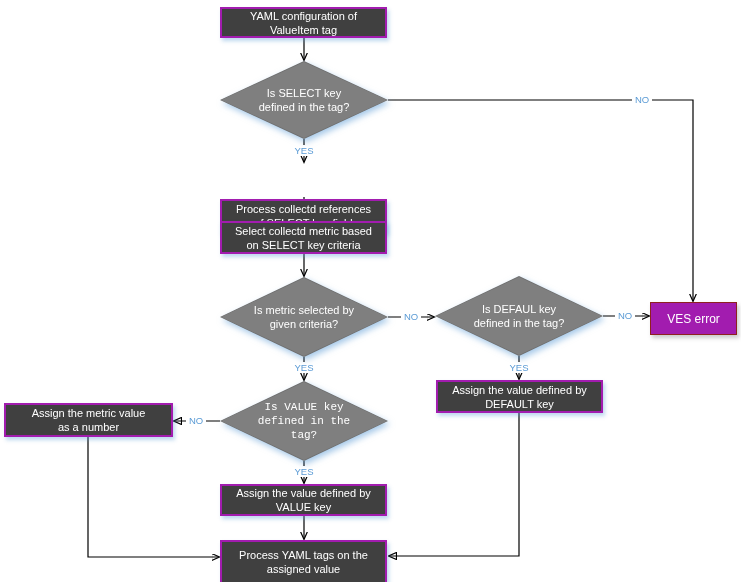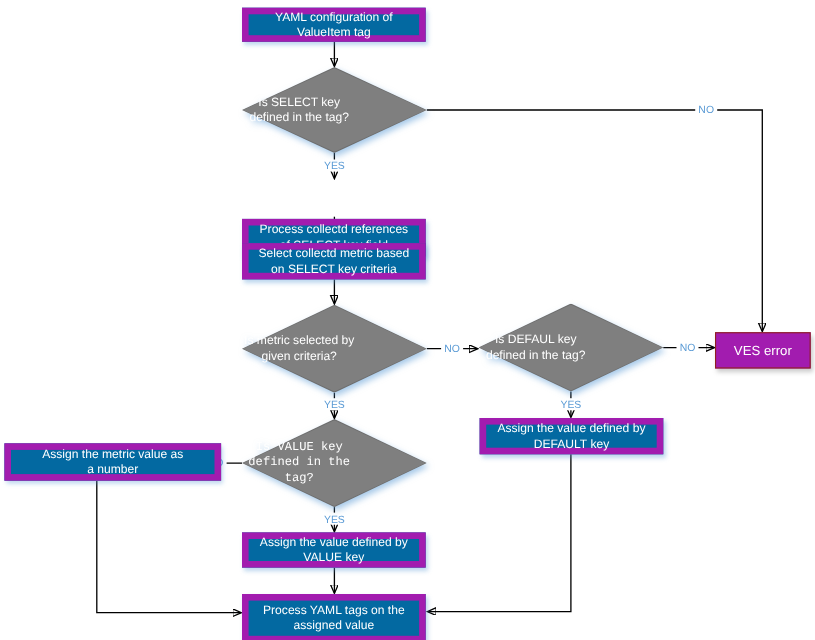--- a/index.html
+++ b/index.html
@@ -25,22 +25,22 @@
     box-sizing: border-box;
     display: flex;
     align-items: center;
     justify-content: center;
     text-align: center;
     color: #ffffff;
     font-size: 11px;
     line-height: 14px;
   }
   .box {
-    background: #0369a1;
-    border: 6px solid #a21caf;
+    background: #404040;
+    border: 2px solid #a21caf;
     box-shadow: 2px 3px 4px rgba(91,155,213,0.40);
   }
   .box .txt { padding: 0 8px; }
   .box.pad-wide .txt { padding: 0 24px; }
   .errbox {
     background: #a21caf;
     border: 1px solid #8F2020;
     box-shadow: 2px 3px 4px rgba(140,140,140,0.45);
     font-size: 12px;
   }
@@ -58,20 +58,21 @@
     position: absolute;
     inset: 1px;
     background: #7F7F7F;
     clip-path: polygon(50% 0, 100% 50%, 50% 100%, 0 50%);
   }
   .diamond .label {
     position: absolute;
     inset: 0;
     display: flex;
     align-items: center;
+    justify-content: center;
     text-align: center;
     color: #ffffff;
     font-size: 11px;
     line-height: 14px;
   }
   .diamond .label .txt { width: 104px; }
 </style>
 </head>
 <body>
 
@@ -146,21 +147,21 @@
   </div>
 
   <div class="node errbox" style="left:650px; top:302px; width:87px; height:33px;">
     <span class="txt">VES error</span>
   </div>
 
   <div class="node box" style="left:436px; top:380px; width:167px; height:33px;align-items:center;">
     <span class="txt">Assign the value defined by DEFAULT key</span>
   </div>
 
-  <div class="node box pad-wide" style="left:4px; top:403px; width:197px; height:34px;align-items:center;">
+  <div class="node box pad-wide" style="left:4px; top:403px; width:169px; height:34px;align-items:center;">
     <span class="txt">Assign the metric value as a number</span>
   </div>
 
   <div class="node box" style="left:220px; top:484px; width:167px; height:32px;">
     <span class="txt">Assign the value defined by VALUE key</span>
   </div>
 
   <div class="node box" style="left:220px; top:540px; width:167px; height:44px;">
     <span class="txt">Process YAML tags on the assigned value</span>
   </div>

